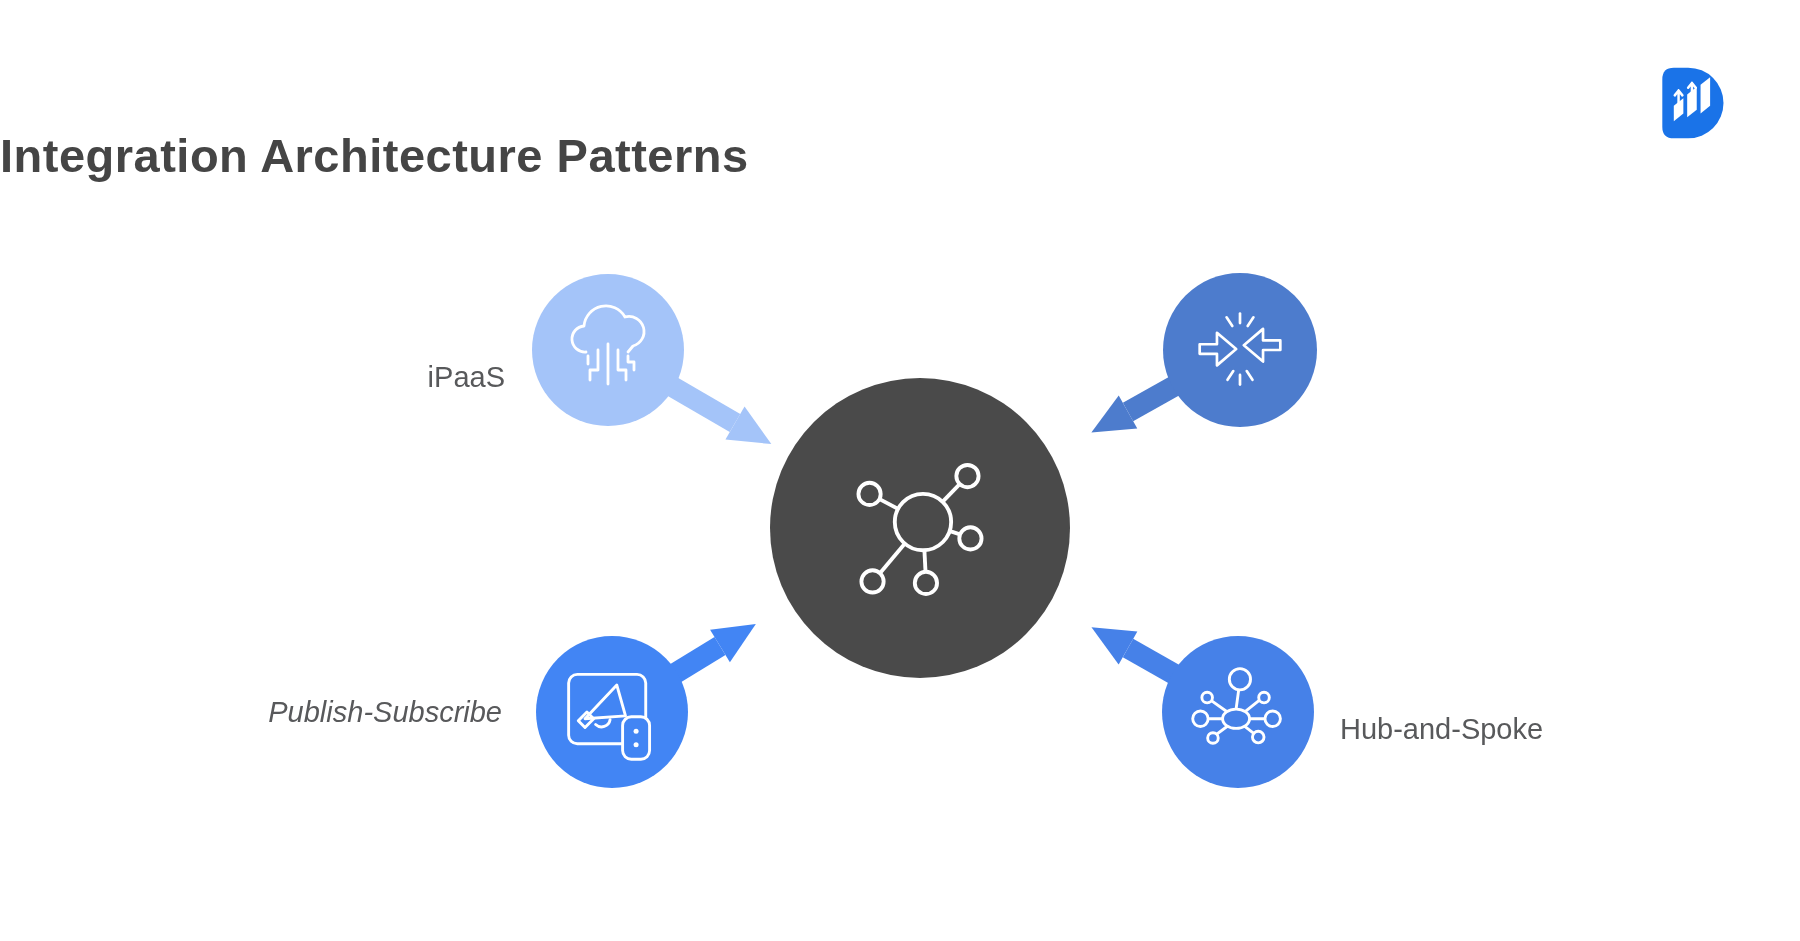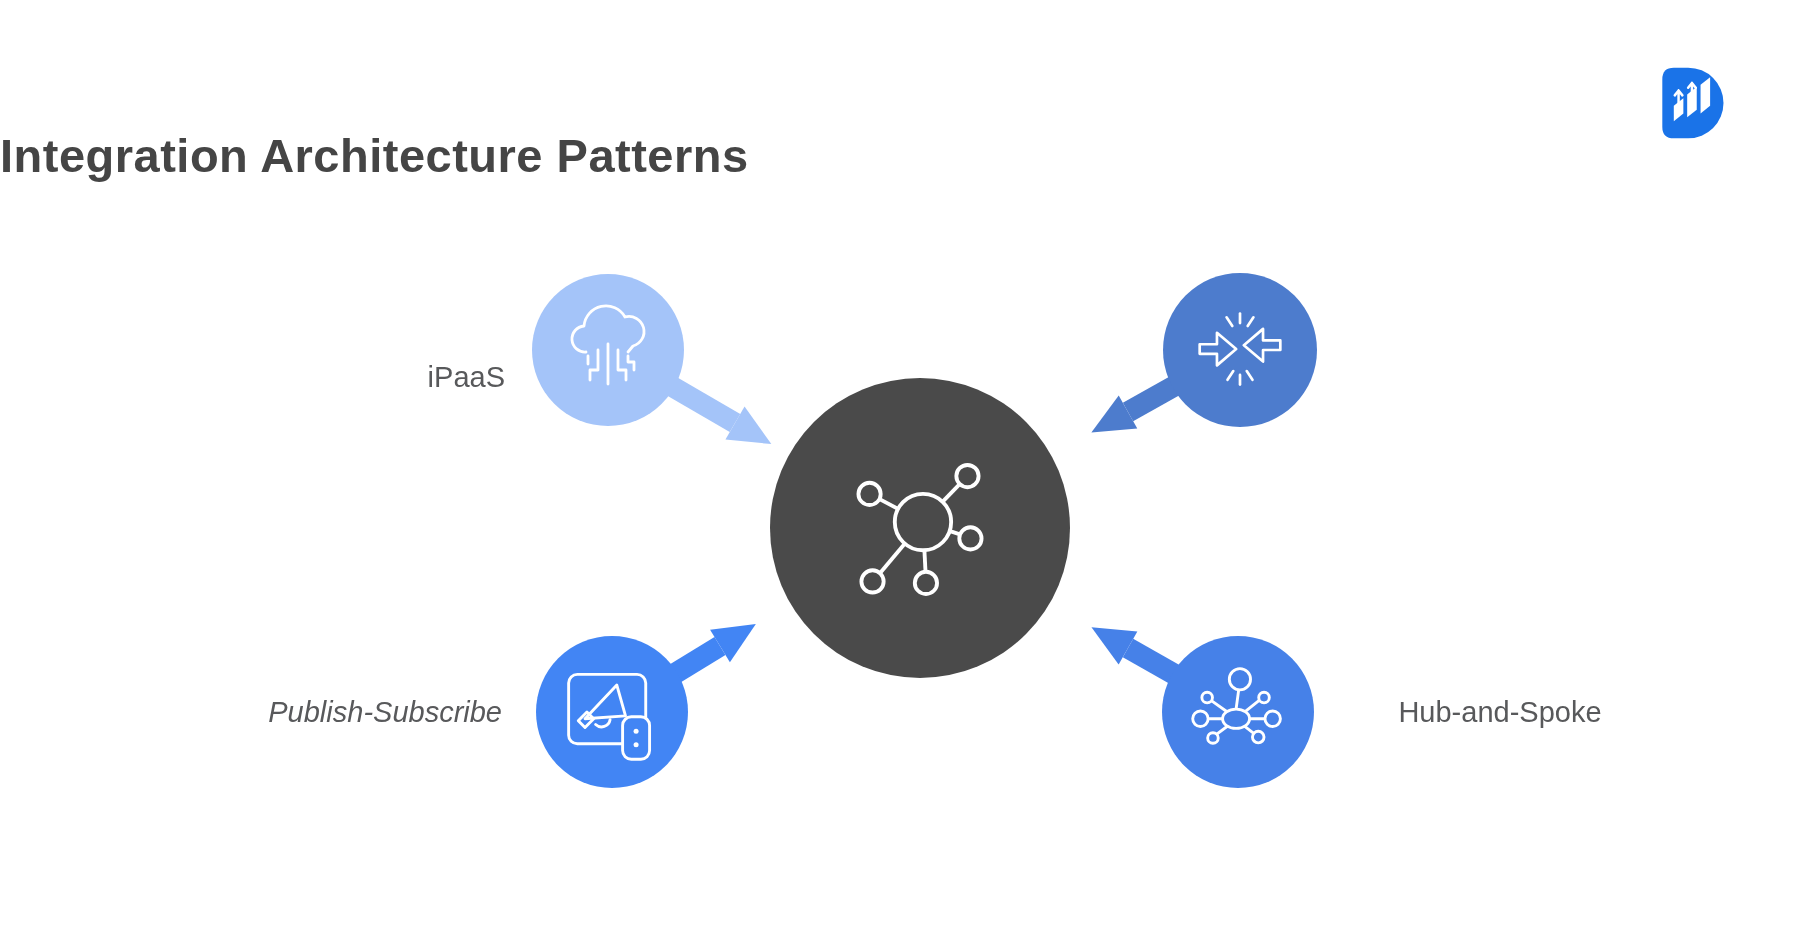--- a/index.html
+++ b/index.html
@@ -23,21 +23,21 @@
   .circle-ipaas{left:532px;top:274px;width:152px;height:152px;background:#a4c4f9;}
   .circle-p2p{left:1163px;top:273px;width:154px;height:154px;background:#4d7ccd;}
   .circle-pubsub{left:536px;top:636px;width:152px;height:152px;background:#4285f4;}
   .circle-hub{left:1162px;top:636px;width:152px;height:152px;background:#4681e8;}
   .node-label{
     position:absolute;z-index:3;font-size:29px;line-height:1.28;color:#58595b;
   }
   .label-ipaas{left:205px;top:335px;width:300px;text-align:right;margin-top:24px;}
   .label-p2p{left:1342px;top:300px;width:235px;text-align:left;}
   .label-pubsub{left:202px;top:694px;width:300px;text-align:right;font-style:italic;}
-  .label-hub{left:1340px;top:694px;width:320px;text-align:center;}
+  .label-hub{left:1340px;top:711px;width:320px;text-align:left;}
   .icon-svg{display:block;}
 </style>
 </head>
 <body>
 
 <div class="canvas">
 
   <h1 class="page-title">Integration Architecture Patterns</h1>
 
   <div class="logo">

